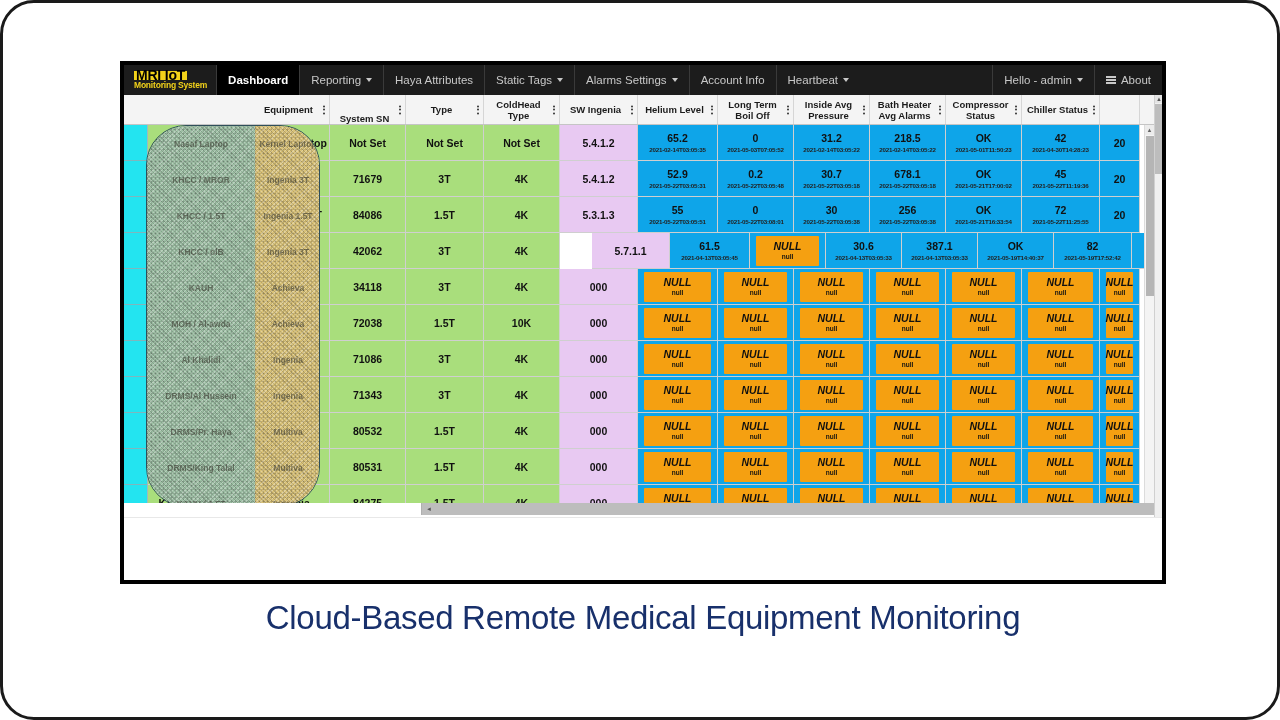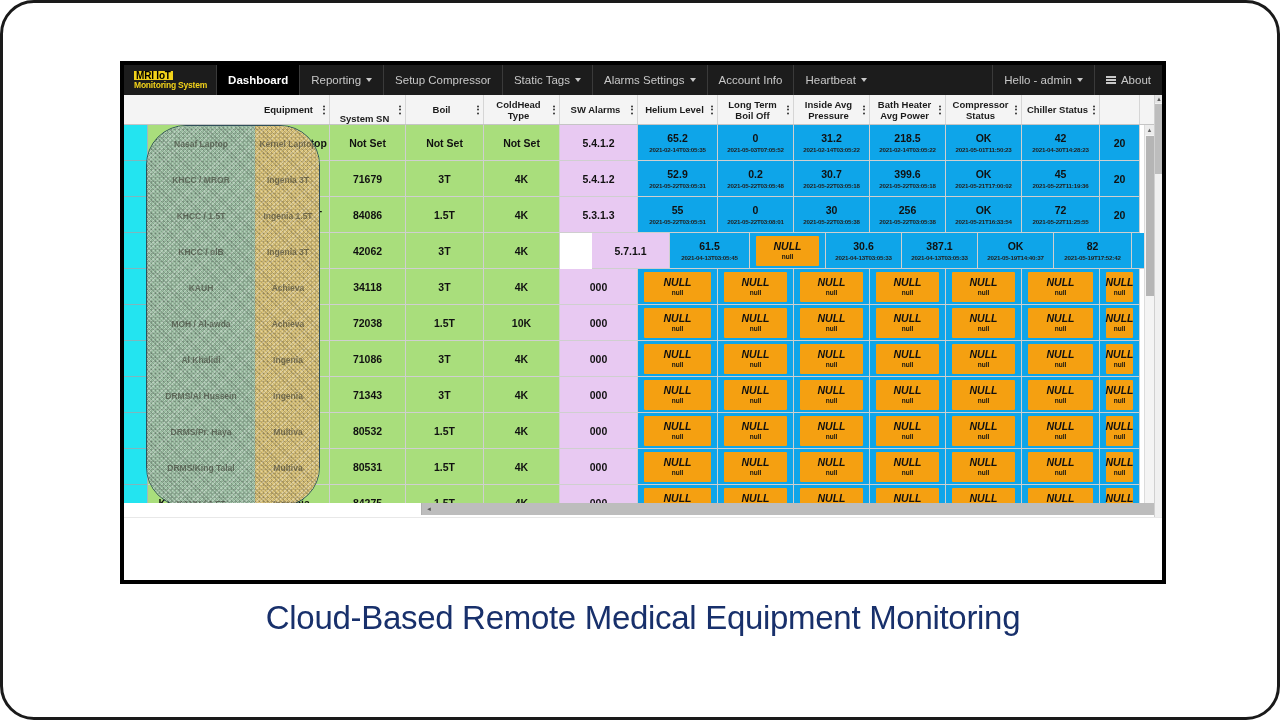--- a/index.html
+++ b/index.html
@@ -38,21 +38,21 @@
     background: #1c1c1c;
     display: flex; align-items: stretch;
     color: #c9c9c9;
   }
   .brand {
     display: flex; flex-direction: column; justify-content: center;
     padding: 0 9px 0 10px;
     min-width: 78px;
   }
   .brand-l1 {
-    font-size: 10px; font-weight: bold; color: #000;
+    font-size: 14px; font-weight: bold; color: #000;
     background: #f2d21a; line-height: 9px; padding: 0 2px;
     align-self: flex-start; letter-spacing: -0.2px;
   }
   .brand-l2 {
     font-size: 8.5px; font-weight: bold; color: #f2d21a;
     line-height: 10px; letter-spacing: -0.2px;
   }
   .navitem {
     display: flex; align-items: center;
     padding: 0 11px;
@@ -242,21 +242,21 @@
       </div>
       <div id="nav-items" style="display: flex;">
           <div class="navitem active">
             <span>Dashboard</span>
           </div>
           <div class="navitem">
             <span>Reporting</span>
             <span class="caret"></span>
           </div>
           <div class="navitem">
-            <span>Setup Compressor</span>
+            <span>Haya Attributes</span>
           </div>
           <div class="navitem">
             <span>Static Tags</span>
             <span class="caret"></span>
           </div>
           <div class="navitem">
             <span>Alarms Settings</span>
             <span class="caret"></span>
           </div>
           <div class="navitem">
@@ -309,37 +309,37 @@
           </div>
           <div class="hcell" style="width: 76px; flex: 0 0 76px; align-items: flex-end;">
             <span>System SN</span>
             <span class="hdots">
               <i></i>
               <i></i>
               <i></i>
             </span>
           </div>
           <div class="hcell" style="width: 78px; flex: 0 0 78px;">
-            <span>Boil</span>
+            <span>Type</span>
             <span class="hdots">
               <i></i>
               <i></i>
               <i></i>
             </span>
           </div>
           <div class="hcell" style="width: 76px; flex: 0 0 76px;">
             <span>ColdHead Type</span>
             <span class="hdots">
               <i></i>
               <i></i>
               <i></i>
             </span>
           </div>
           <div class="hcell" style="width: 78px; flex: 0 0 78px;">
-            <span>SW Alarms</span>
+            <span>SW Ingenia</span>
             <span class="hdots">
               <i></i>
               <i></i>
               <i></i>
             </span>
           </div>
           <div class="hcell" style="width: 80px; flex: 0 0 80px;">
             <span>Helium Level</span>
             <span class="hdots">
               <i></i>
@@ -357,21 +357,21 @@
           </div>
           <div class="hcell" style="width: 76px; flex: 0 0 76px;">
             <span>Inside Avg Pressure</span>
             <span class="hdots">
               <i></i>
               <i></i>
               <i></i>
             </span>
           </div>
           <div class="hcell" style="width: 76px; flex: 0 0 76px;">
-            <span>Bath Heater Avg Power</span>
+            <span>Bath Heater Avg Alarms</span>
             <span class="hdots">
               <i></i>
               <i></i>
               <i></i>
             </span>
           </div>
           <div class="hcell" style="width: 76px; flex: 0 0 76px;">
             <span>Compressor Status</span>
             <span class="hdots">
               <i></i>
@@ -465,21 +465,21 @@
             </div>
             <div class="cell c-alt" style="width: 76px; flex: 0 0 76px;">
               <span class="v">0.2</span>
               <span class="ts">2021-05-22T03:05:48</span>
             </div>
             <div class="cell c-alt" style="width: 76px; flex: 0 0 76px;">
               <span class="v">30.7</span>
               <span class="ts">2021-05-22T03:05:18</span>
             </div>
             <div class="cell c-alt" style="width: 76px; flex: 0 0 76px;">
-              <span class="v">399.6</span>
+              <span class="v">678.1</span>
               <span class="ts">2021-05-22T03:05:18</span>
             </div>
             <div class="cell c-alt" style="width: 76px; flex: 0 0 76px;">
               <span class="v">OK</span>
               <span class="ts">2021-05-21T17:00:02</span>
             </div>
             <div class="cell c-alt" style="width: 78px; flex: 0 0 78px;">
               <span class="v">45</span>
               <span class="ts">2021-05-22T11:19:36</span>
             </div>

